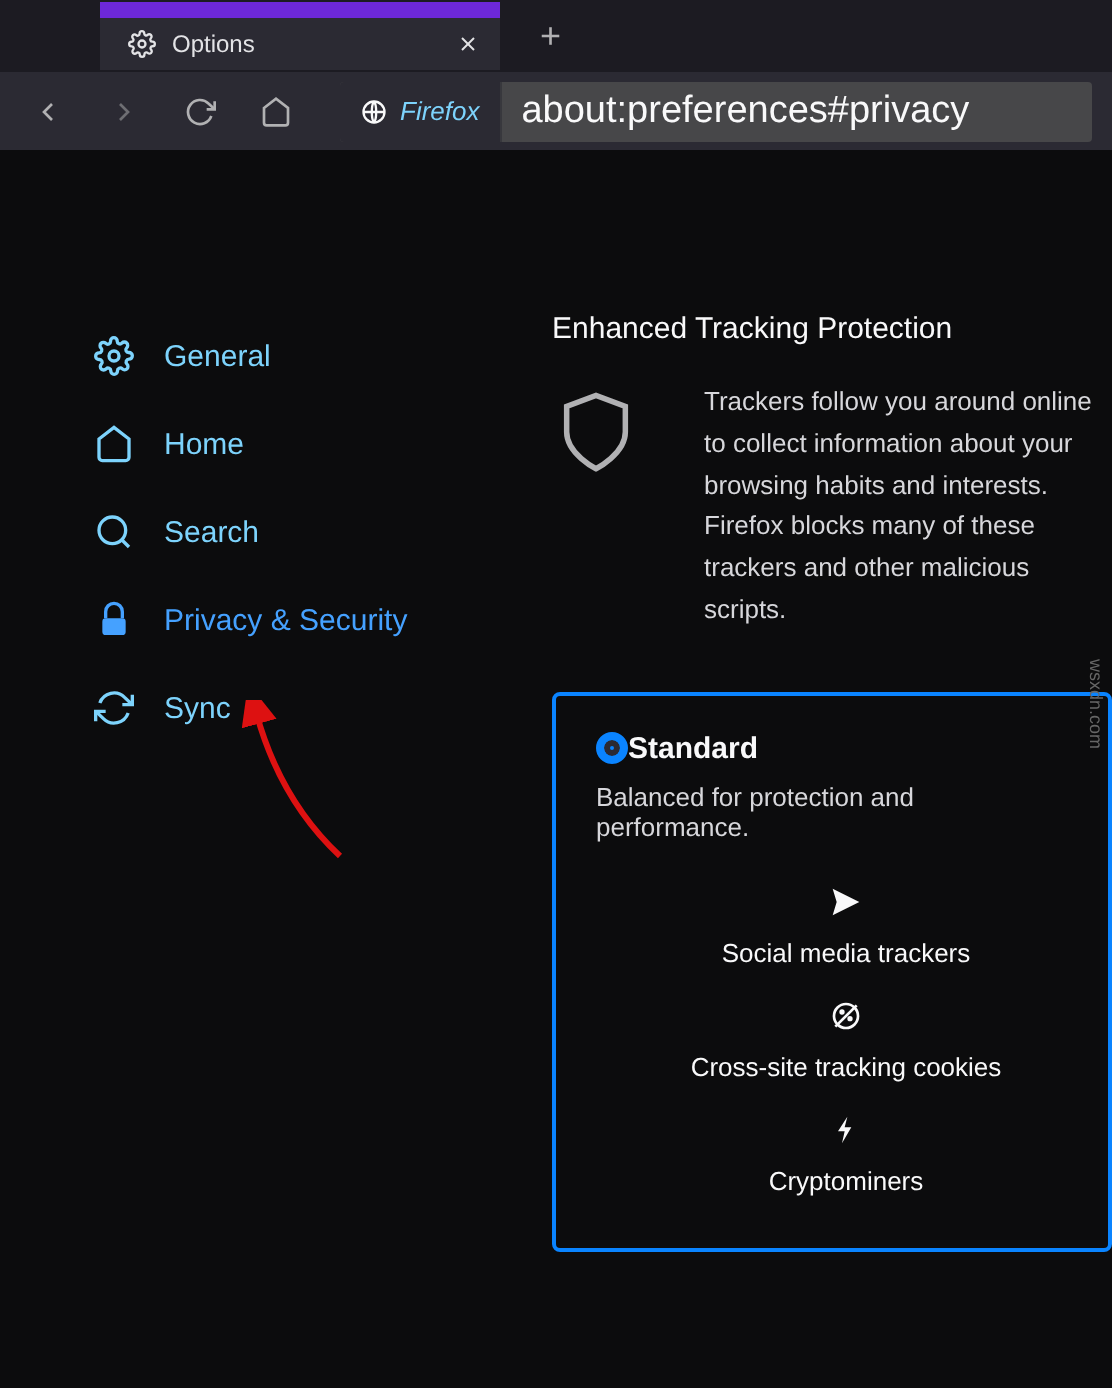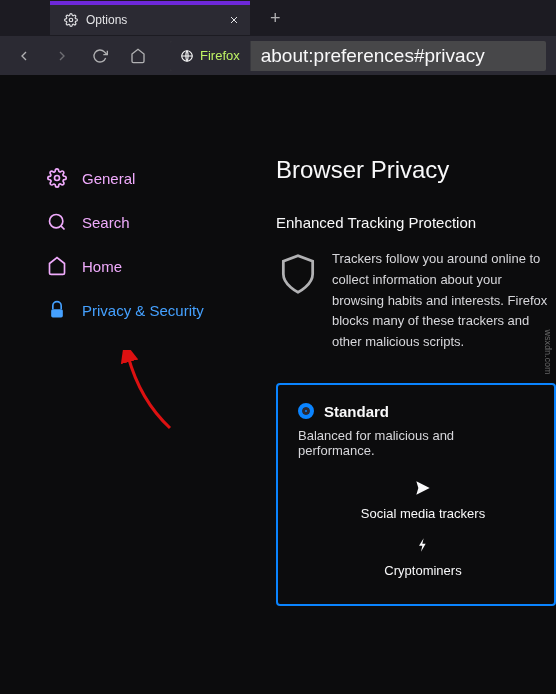--- a/index.html
+++ b/index.html
@@ -1,46 +1,46 @@
 <!DOCTYPE html>
 <html><head>
   <meta charset="utf-8">
   <style>
     * { margin: 0; padding: 0; box-sizing: border-box; font-family: "Segoe UI", -apple-system, sans-serif; }
     body { width: 556px; height: 694px; background: #0c0c0d; overflow: hidden; position: relative; }
 
     .tab-strip { height: 36px; background: #1c1b22; display: flex; align-items: center; padding-left: 50px; position: relative; }
-    .tab { display: flex; align-items: center; gap: 8px; background: #2b2a33; height: 34px; padding: 0 14px; border-top: 4px solid #6d28d9; min-width: 200px; color: #e3e3e6; font-size: 12px; position: relative; }
+    .tab { display: flex; align-items: center; gap: 8px; background: #2b2a33; height: 34px; padding: 0 14px; border-top: 8px solid #6d28d9; min-width: 200px; color: #e3e3e6; font-size: 12px; position: relative; }
     .tab-icon { color: #e3e3e6; display:flex; }
     .tab-close { position: absolute; right: 10px; color: #e3e3e6; font-size: 14px; display:flex; cursor:pointer;}
     .new-tab { color: #b1b1b3; margin-left: 12px; font-size: 18px; line-height:1; cursor:pointer; padding:4px 8px;}
 
     .nav-bar { height: 40px; background: #2b2a33; display: flex; align-items: center; padding: 0 10px; gap: 10px; border-bottom:1px solid #0c0c0d;}
     .nav-icon { color: #b1b1b3; display:flex; cursor:pointer; padding:6px;}
     .url-bar { display: flex; align-items: center; background: #474749; height: 30px; flex: 1; margin-left: 8px; border-radius: 2px; overflow:hidden;}
-    .url-identity { display: flex; align-items: center; gap: 6px; padding: 0 10px; background: #2b2a33; height: 100%; color: #bef264; font-size: 13px; border-right:1px solid #38383d;}
+    .url-identity { display: flex; align-items: center; gap: 6px; padding: 0 10px; background: #2b2a33; height: 100%; color: #7dd3fc; font-size: 13px; border-right:1px solid #38383d;font-style:italic;}
     .url-text { color: #f9f9fa; font-size: 19px; padding: 0 10px; }
 
     .options-page { display: flex; height: calc(694px - 76px); overflow: hidden; padding-top: 80px; }
 
     .categories { width: 240px; padding: 0 0 0 40px; }
-    .category { display: flex; align-items: center; gap: 14px; padding: 12px 6px; color: #f0abfc; font-size: 15px; cursor: pointer; }
+    .category { display: flex; align-items: center; gap: 14px; padding: 12px 6px; color: #7dd3fc; font-size: 15px; cursor: pointer; }
     .category.selected { color: #45a1ff; }
     .category .cat-icon { width: 22px; display:flex; justify-content:center;}
 
     .main-panel { flex: 1; padding: 0 0 0 36px; color: #f9f9fa; overflow:hidden; }
     .page-title { font-size: 24px; font-weight: 300; margin-bottom: 30px; }
     .section-title { font-size: 15px; font-weight: 400; margin-bottom: 18px; }
-    .etp-row { display: flex; gap: 12px; margin-bottom: 30px; }
+    .etp-row { display: flex; gap: 32px; margin-bottom: 30px; }
     .etp-shield { flex:none;}
     .etp-desc { font-size: 13px; line-height: 1.6; color: #d7d7db; }
 
     .etp-box { border: 1px solid #52525e; border-radius: 4px; padding: 18px 20px; }
     .etp-box.selected { border: 2px solid #0a84ff; }
-    .box-header { display:flex; align-items:center; gap:10px; margin-bottom:8px;}
+    .box-header { display:flex; align-items:center; margin-bottom:8px;}
     .radio { width:16px; height:16px; border-radius:50%; border:4px solid #0a84ff; background:#0a84ff; box-shadow: inset 0 0 0 3px #2b2a33; flex:none; cursor:pointer;}
     .box-title { font-size:15px; font-weight:700; }
     .box-caption { font-size:13px; color:#d7d7db; margin-bottom:14px; }
     .tracker-list { list-style:none; padding-left: 14px;}
     .tracker-list li { display:flex; align-items:center; gap:10px; font-size:13px; padding:8px 0;flex-direction:column; }
     .tracker-icon { width:18px; display:flex; justify-content:center; color:#f9f9fa;}
 
     .arrow { position:absolute; left:120px; top:350px; width:60px; pointer-events:none;}
     .attribution { position:absolute; right:8px; top:50%; transform: rotate(90deg) translateX(50%); transform-origin: right; font-size:9px; color:#666;}
   </style>
@@ -107,74 +107,94 @@
           <svg width="20" height="20" viewBox="0 0 24 24" fill="none" stroke="currentColor" stroke-width="2">
             <circle cx="12" cy="12" r="3"></circle>
             <path d="M19.4 15a1.65 1.65 0 0 0 .33 1.82l.06.06a2 2 0 1 1-2.83 2.83l-.06-.06a1.65 1.65 0 0 0-1.82-.33 1.65 1.65 0 0 0-1 1.51V21a2 2 0 1 1-4 0v-.09a1.65 1.65 0 0 0-1-1.51 1.65 1.65 0 0 0-1.82.33l-.06.06a2 2 0 1 1-2.83-2.83l.06-.06a1.65 1.65 0 0 0 .33-1.82 1.65 1.65 0 0 0-1.51-1H3a2 2 0 1 1 0-4h.09a1.65 1.65 0 0 0 1.51-1 1.65 1.65 0 0 0-.33-1.82l-.06-.06a2 2 0 1 1 2.83-2.83l.06.06a1.65 1.65 0 0 0 1.82.33h0a1.65 1.65 0 0 0 1-1.51V3a2 2 0 1 1 4 0v.09a1.65 1.65 0 0 0 1 1.51 1.65 1.65 0 0 0 1.82-.33l.06-.06a2 2 0 1 1 2.83 2.83l-.06.06a1.65 1.65 0 0 0-.33 1.82v0a1.65 1.65 0 0 0 1.51 1H21a2 2 0 1 1 0 4h-.09a1.65 1.65 0 0 0-1.51 1z"></path>
           </svg>
         </span>
       <span>General</span>
     </div>
     <div class="category">
       <span class="cat-icon">
           <svg width="20" height="20" viewBox="0 0 24 24" fill="none" stroke="currentColor" stroke-width="2">
+            <path d="M3 9l9-7 9 7v11a2 2 0 0 1-2 2H5a2 2 0 0 1-2-2z"></path>
+          </svg>
+        </span>
+      <span>Home</span>
+    </div>
+    <div class="category">
+      <span class="cat-icon">
+          <svg width="20" height="20" viewBox="0 0 24 24" fill="none" stroke="currentColor" stroke-width="2">
             <circle cx="11" cy="11" r="8"></circle>
             <line x1="21" y1="21" x2="16.65" y2="16.65"></line>
           </svg>
         </span>
       <span>Search</span>
-    </div>
-    <div class="category">
-      <span class="cat-icon">
-          <svg width="20" height="20" viewBox="0 0 24 24" fill="none" stroke="currentColor" stroke-width="2">
-            <path d="M3 9l9-7 9 7v11a2 2 0 0 1-2 2H5a2 2 0 0 1-2-2z"></path>
-          </svg>
-        </span>
-      <span>Home</span>
     </div>
     <div class="category selected">
       <span class="cat-icon">
           <svg width="20" height="20" viewBox="0 0 24 24" fill="currentColor">
             <rect x="5" y="11" width="14" height="10" rx="2"></rect>
             <path d="M7 11V7a5 5 0 0 1 10 0v4" fill="none" stroke="currentColor" stroke-width="2"></path>
           </svg>
         </span>
       <span>Privacy &amp; Security</span>
     </div>
+    <div class="category">
+      <span class="cat-icon">
+          <svg width="20" height="20" viewBox="0 0 24 24" fill="none" stroke="currentColor" stroke-width="2">
+            <polyline points="23 4 23 10 17 10"></polyline>
+            <polyline points="1 20 1 14 7 14"></polyline>
+            <path d="M3.51 9a9 9 0 0 1 14.85-3.36L23 10M1 14l4.64 4.36A9 9 0 0 0 20.49 15"></path>
+          </svg>
+        </span>
+      <span>Sync</span>
+    </div>
   </div>
 
   <div class="main-panel">
-    <h1 class="page-title">Browser Privacy</h1>
     <div class="section-title">Enhanced Tracking Protection</div>
     <div class="etp-row">
       <span class="etp-shield">
         <svg width="44" height="50" viewBox="0 0 24 24" fill="none" stroke="#b1b1b3" stroke-width="1.5">
             <path d="M12 22s8-4 8-10V5l-8-3-8 3v7c0 6 8 10 8 10z"></path>
           </svg>
       </span>
       <div class="etp-desc">Trackers follow you around online to collect information about your browsing habits and interests. Firefox blocks many of these trackers and other malicious scripts.</div>
     </div>
 
     <div class="etp-box selected">
       <div class="box-header">
         <span class="radio"></span>
         <span class="box-title">Standard</span>
       </div>
-      <div class="box-caption">Balanced for malicious and performance.</div>
+      <div class="box-caption">Balanced for protection and performance.</div>
       <ul class="tracker-list">
         <li>
             <span class="tracker-icon">
               <svg width="16" height="16" viewBox="0 0 24 24" fill="currentColor">
                 <path d="M2 22l20-10L2 2l3 10z"></path>
               </svg>
             </span>
             <span>Social media trackers</span>
           </li>
         <li>
             <span class="tracker-icon">
+              <svg width="16" height="16" viewBox="0 0 24 24" fill="none" stroke="currentColor" stroke-width="2">
+                <circle cx="12" cy="12" r="9"></circle>
+                <circle cx="9" cy="9" r="1" fill="currentColor"></circle>
+                <circle cx="15" cy="14" r="1" fill="currentColor"></circle>
+                <line x1="4" y1="20" x2="20" y2="4"></line>
+              </svg>
+            </span>
+            <span>Cross-site tracking cookies</span>
+          </li>
+        <li>
+            <span class="tracker-icon">
               <svg width="16" height="16" viewBox="0 0 24 24" fill="currentColor">
                 <path d="M13 2l-2 8h5l-7 12 2-9H6z"></path>
               </svg>
             </span>
             <span>Cryptominers</span>
           </li>
       </ul>
     </div>
   </div>
 </div>

